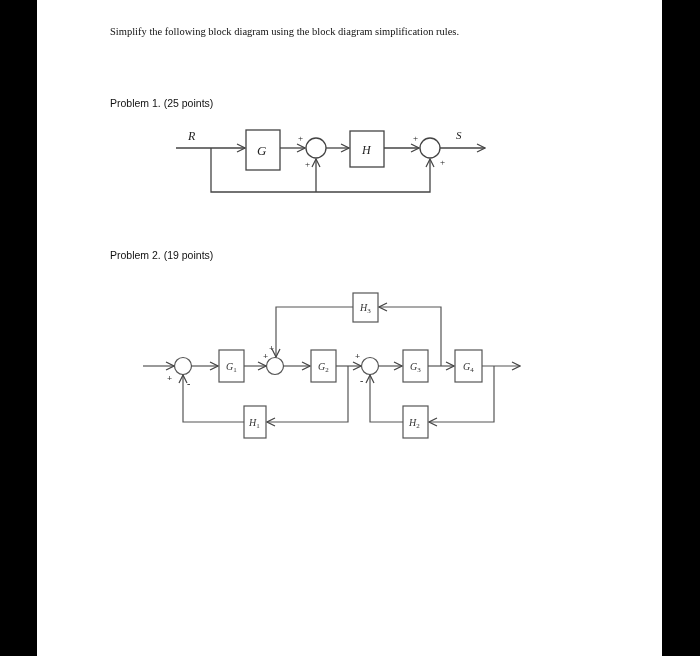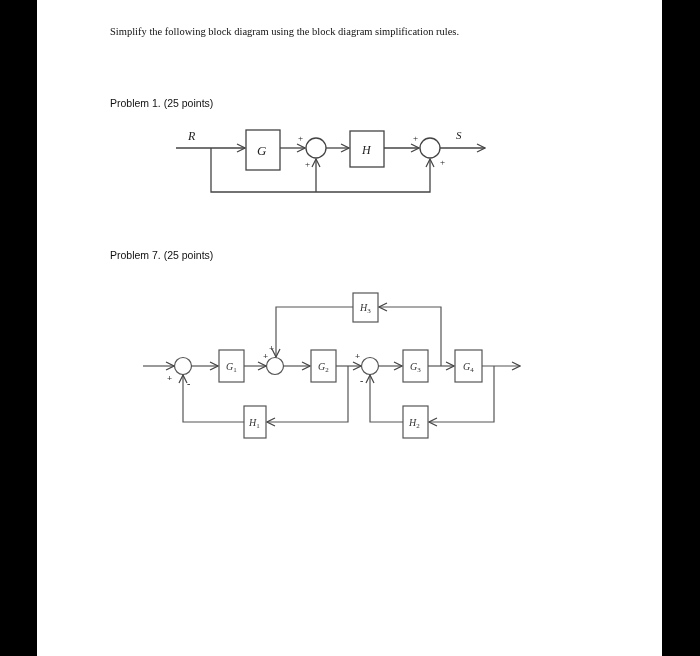--- a/index.html
+++ b/index.html
@@ -12,21 +12,21 @@
   svg.diagram { position: absolute; left: 0; top: 0; }
   .var { font-family: "Liberation Serif", serif; font-style: italic; }
 </style>
 </head>
 <body>
 
 <div class="page"></div>
 
 <div class="txt" id="instr">Simplify the following block diagram using the block diagram simplification rules.</div>
 <div class="txt" id="p1">Problem 1. (25 points)</div>
-<div class="txt" id="p2">Problem 7. (25 points)</div>
+<div class="txt" id="p2">Problem 2. (19 points)</div>
 
 <svg class="diagram" width="700" height="656" viewBox="0 0 700 656">
   <defs>
     <marker id="arr" markerWidth="10" markerHeight="10" refX="9" refY="5" orient="auto" markerUnits="userSpaceOnUse">
       <path d="M1,1 L9,5 L1,9" fill="none" stroke="#444" stroke-width="1.2"></path>
     </marker>
   </defs>
 
   <g stroke="#444" stroke-width="1.3" fill="none">
 

